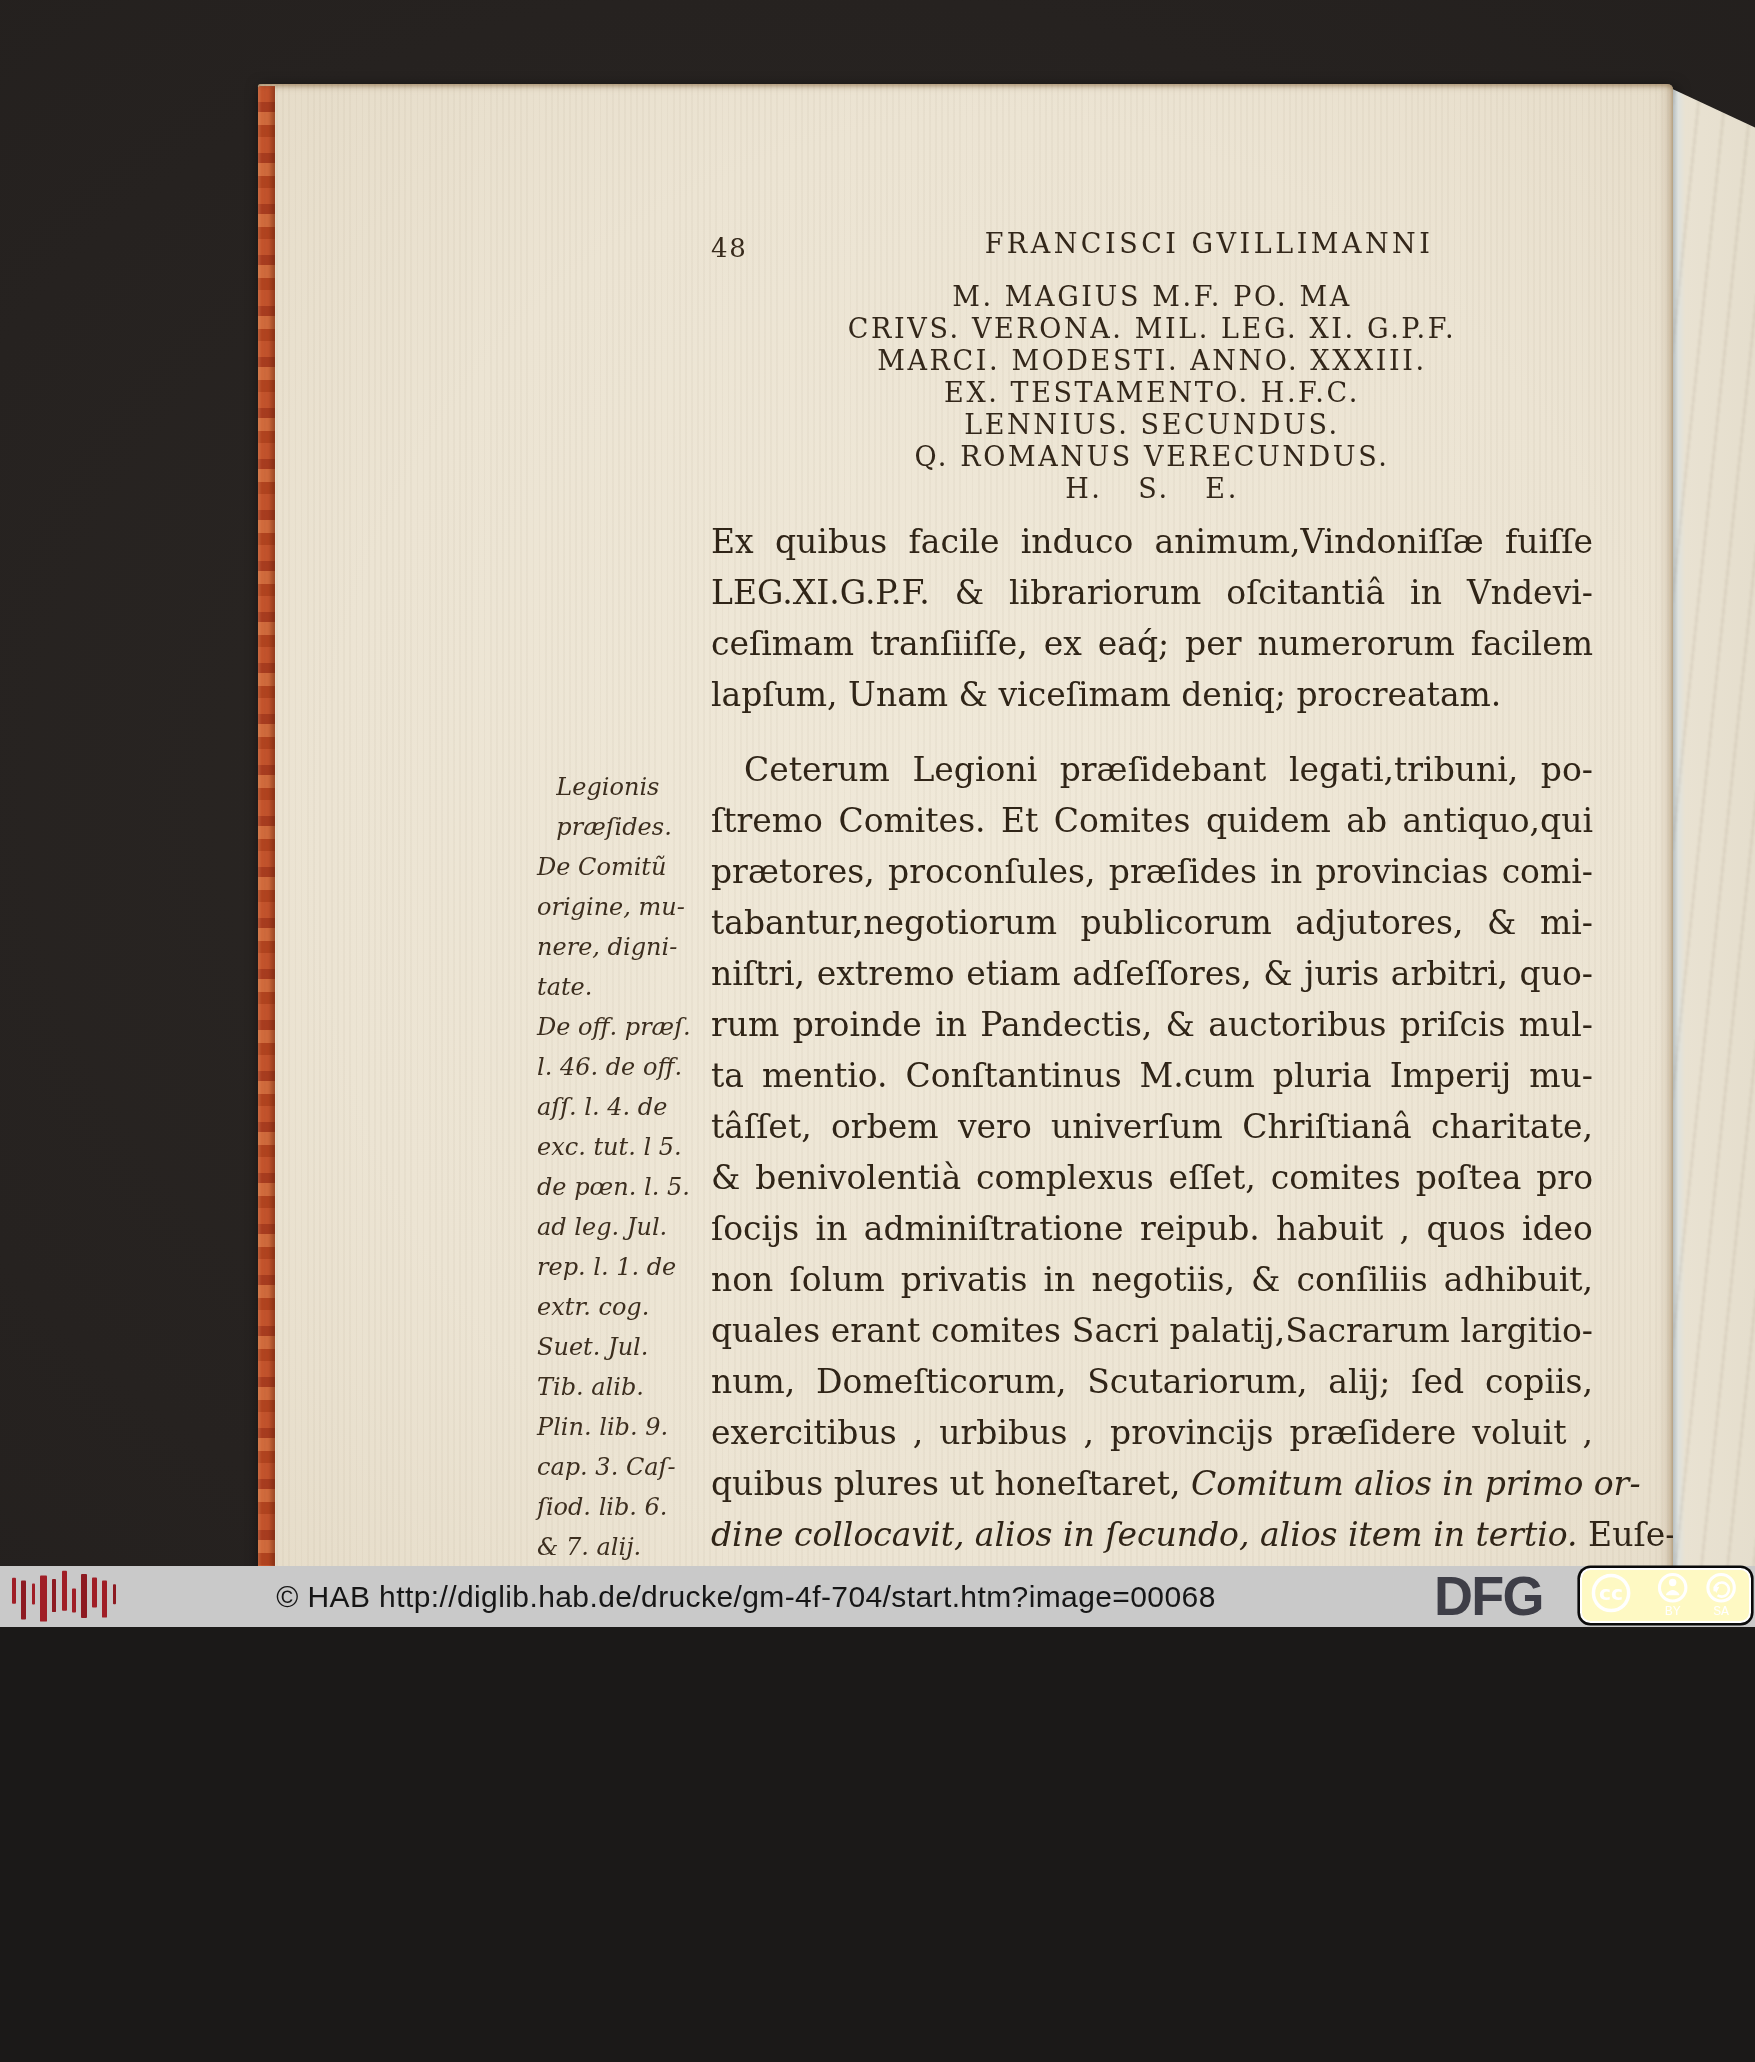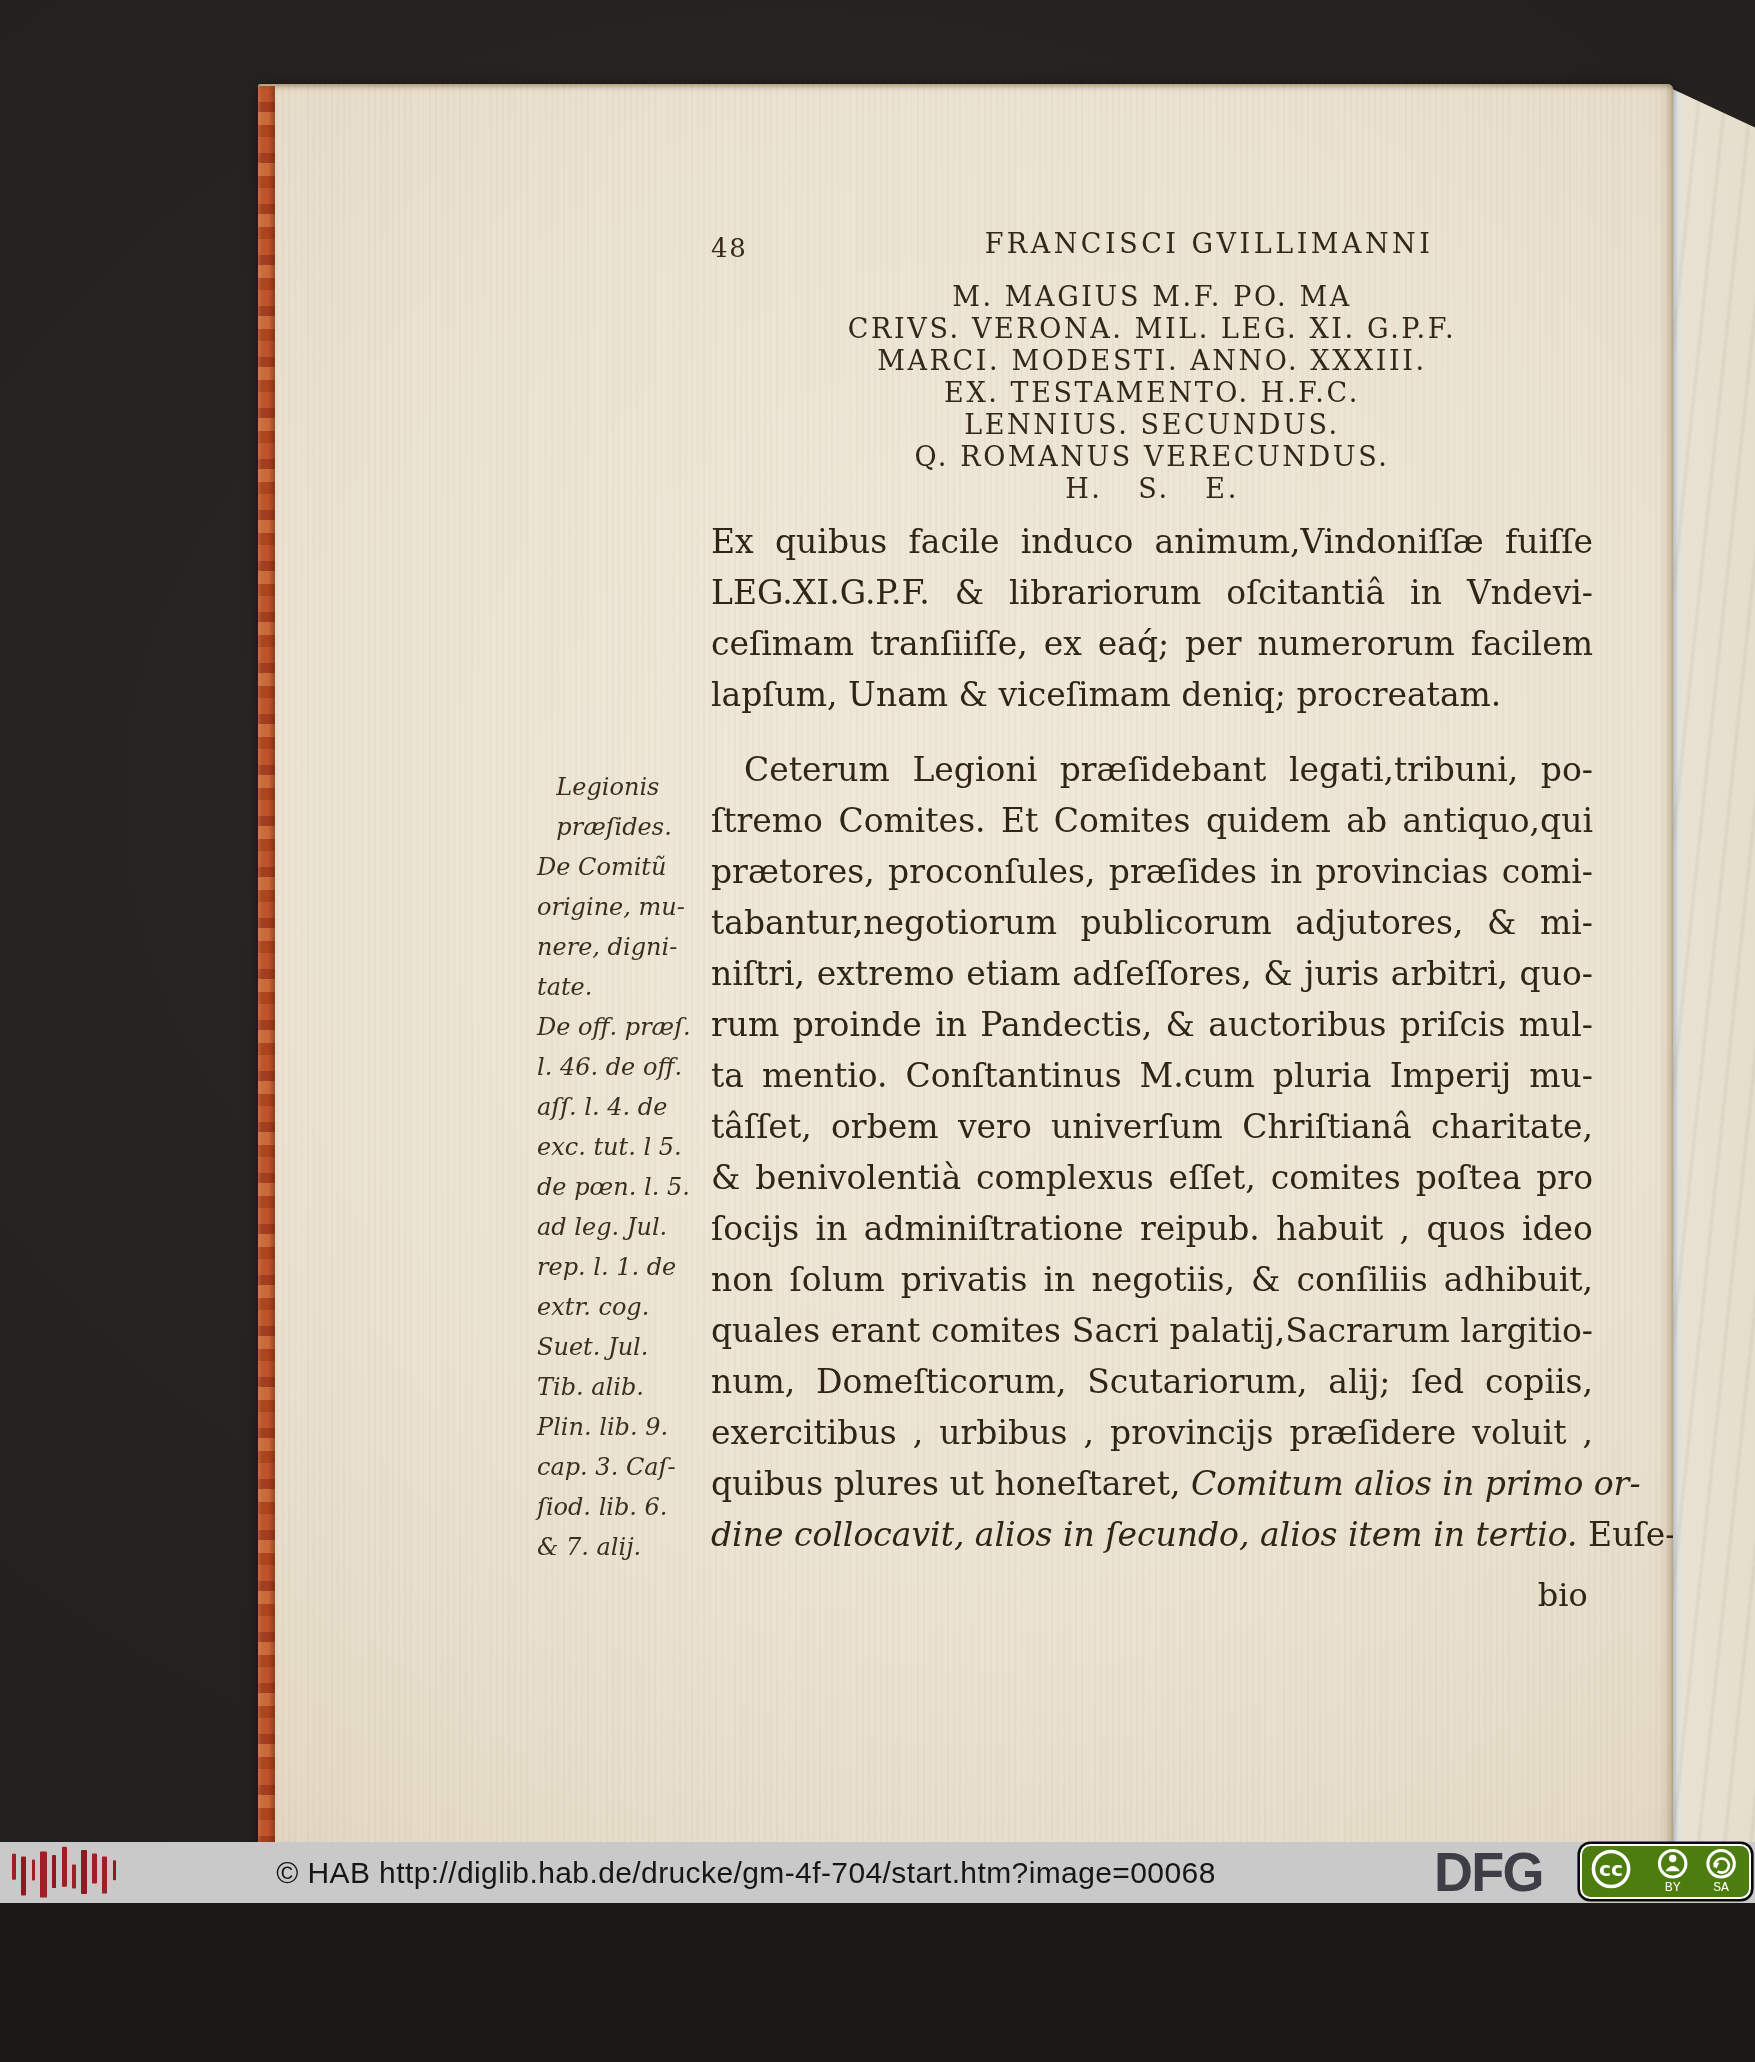--- a/index.html
+++ b/index.html
@@ -1,16 +1,16 @@
 <!DOCTYPE html>
 <html style="font-size:14px"><head>
 <meta charset="utf-8">
 <style>
   html,body{margin:0;padding:0;background:#1b1918;}
-  #stage{position:relative;width:1756px;height:1903px;overflow:hidden;
+  #stage{position:relative;width:1756px;height:1627px;overflow:hidden;
          font-family:"DejaVu Serif",serif;}
   
   .photo{position:absolute;left:0;top:0;width:1756px;height:2002px;
          background:radial-gradient(120% 90% at 45% 40%, #2b2724 0%, #262220 45%, #1f1c1a 100%);}
   
   .page{position:absolute;left:258px;top:84px;width:1415px;height:1814px;
         background:radial-gradient(95% 80% at 52% 42%, #f0e9d9 0%, #ece4d3 50%, #e4dac6 82%, #d8ccb3 100%);
         border-radius:2.6px 5.3px 5.3px 2.6px;
         box-shadow: inset 0 2.6px 4.4px rgba(125,88,46,.45),
                     inset 0 -4.4px 7px rgba(125,88,46,.33),
@@ -51,21 +51,21 @@
   .footer{position:absolute;left:0;bottom:0;width:1756px;height:61px;background:#c9c9c9;}
   .hab-logo{position:absolute;left:12.3px;top:6.1px;height:48px;display:flex;align-items:center;gap:5.3px;}
   .hab-bar{background:#a01e26;border-radius:0.9px;}
   .hab-bar.alt{background:#8d1a21;}
   .copyright{position:absolute;left:0;top:0;width:1492px;height:61px;display:flex;
         align-items:center;justify-content:center;
         font-family:"Liberation Sans",sans-serif;font-size:30px;color:#161616;letter-spacing:0.4px;}
   .dfg-logo{position:absolute;left:1434px;top:0.9px;font-family:"Liberation Sans",sans-serif;
         font-weight:700;font-size:54px;line-height:58px;color:#3e3e47;letter-spacing:-1.8px;
         transform:scaleY(1.02);}
-  .cc-badge{position:absolute;left:1580px;top:1.8px;width:167px;height:51px;background:#4d7c0f;
+  .cc-badge{position:absolute;left:1580px;top:1.8px;width:167px;height:51px;background:#fef9c3;
         border:2.6px solid #fff;border-radius:10.5px;box-shadow:0 0 0 2.6px #0a0a0a;}
   .cc-badge svg{display:block;}
   .cc-label{font-family:"Liberation Mono",monospace;font-size:15px;fill:#fff;}
 </style>
 </head>
 <body>
 
 <div id="stage">
   <div class="photo">
 

